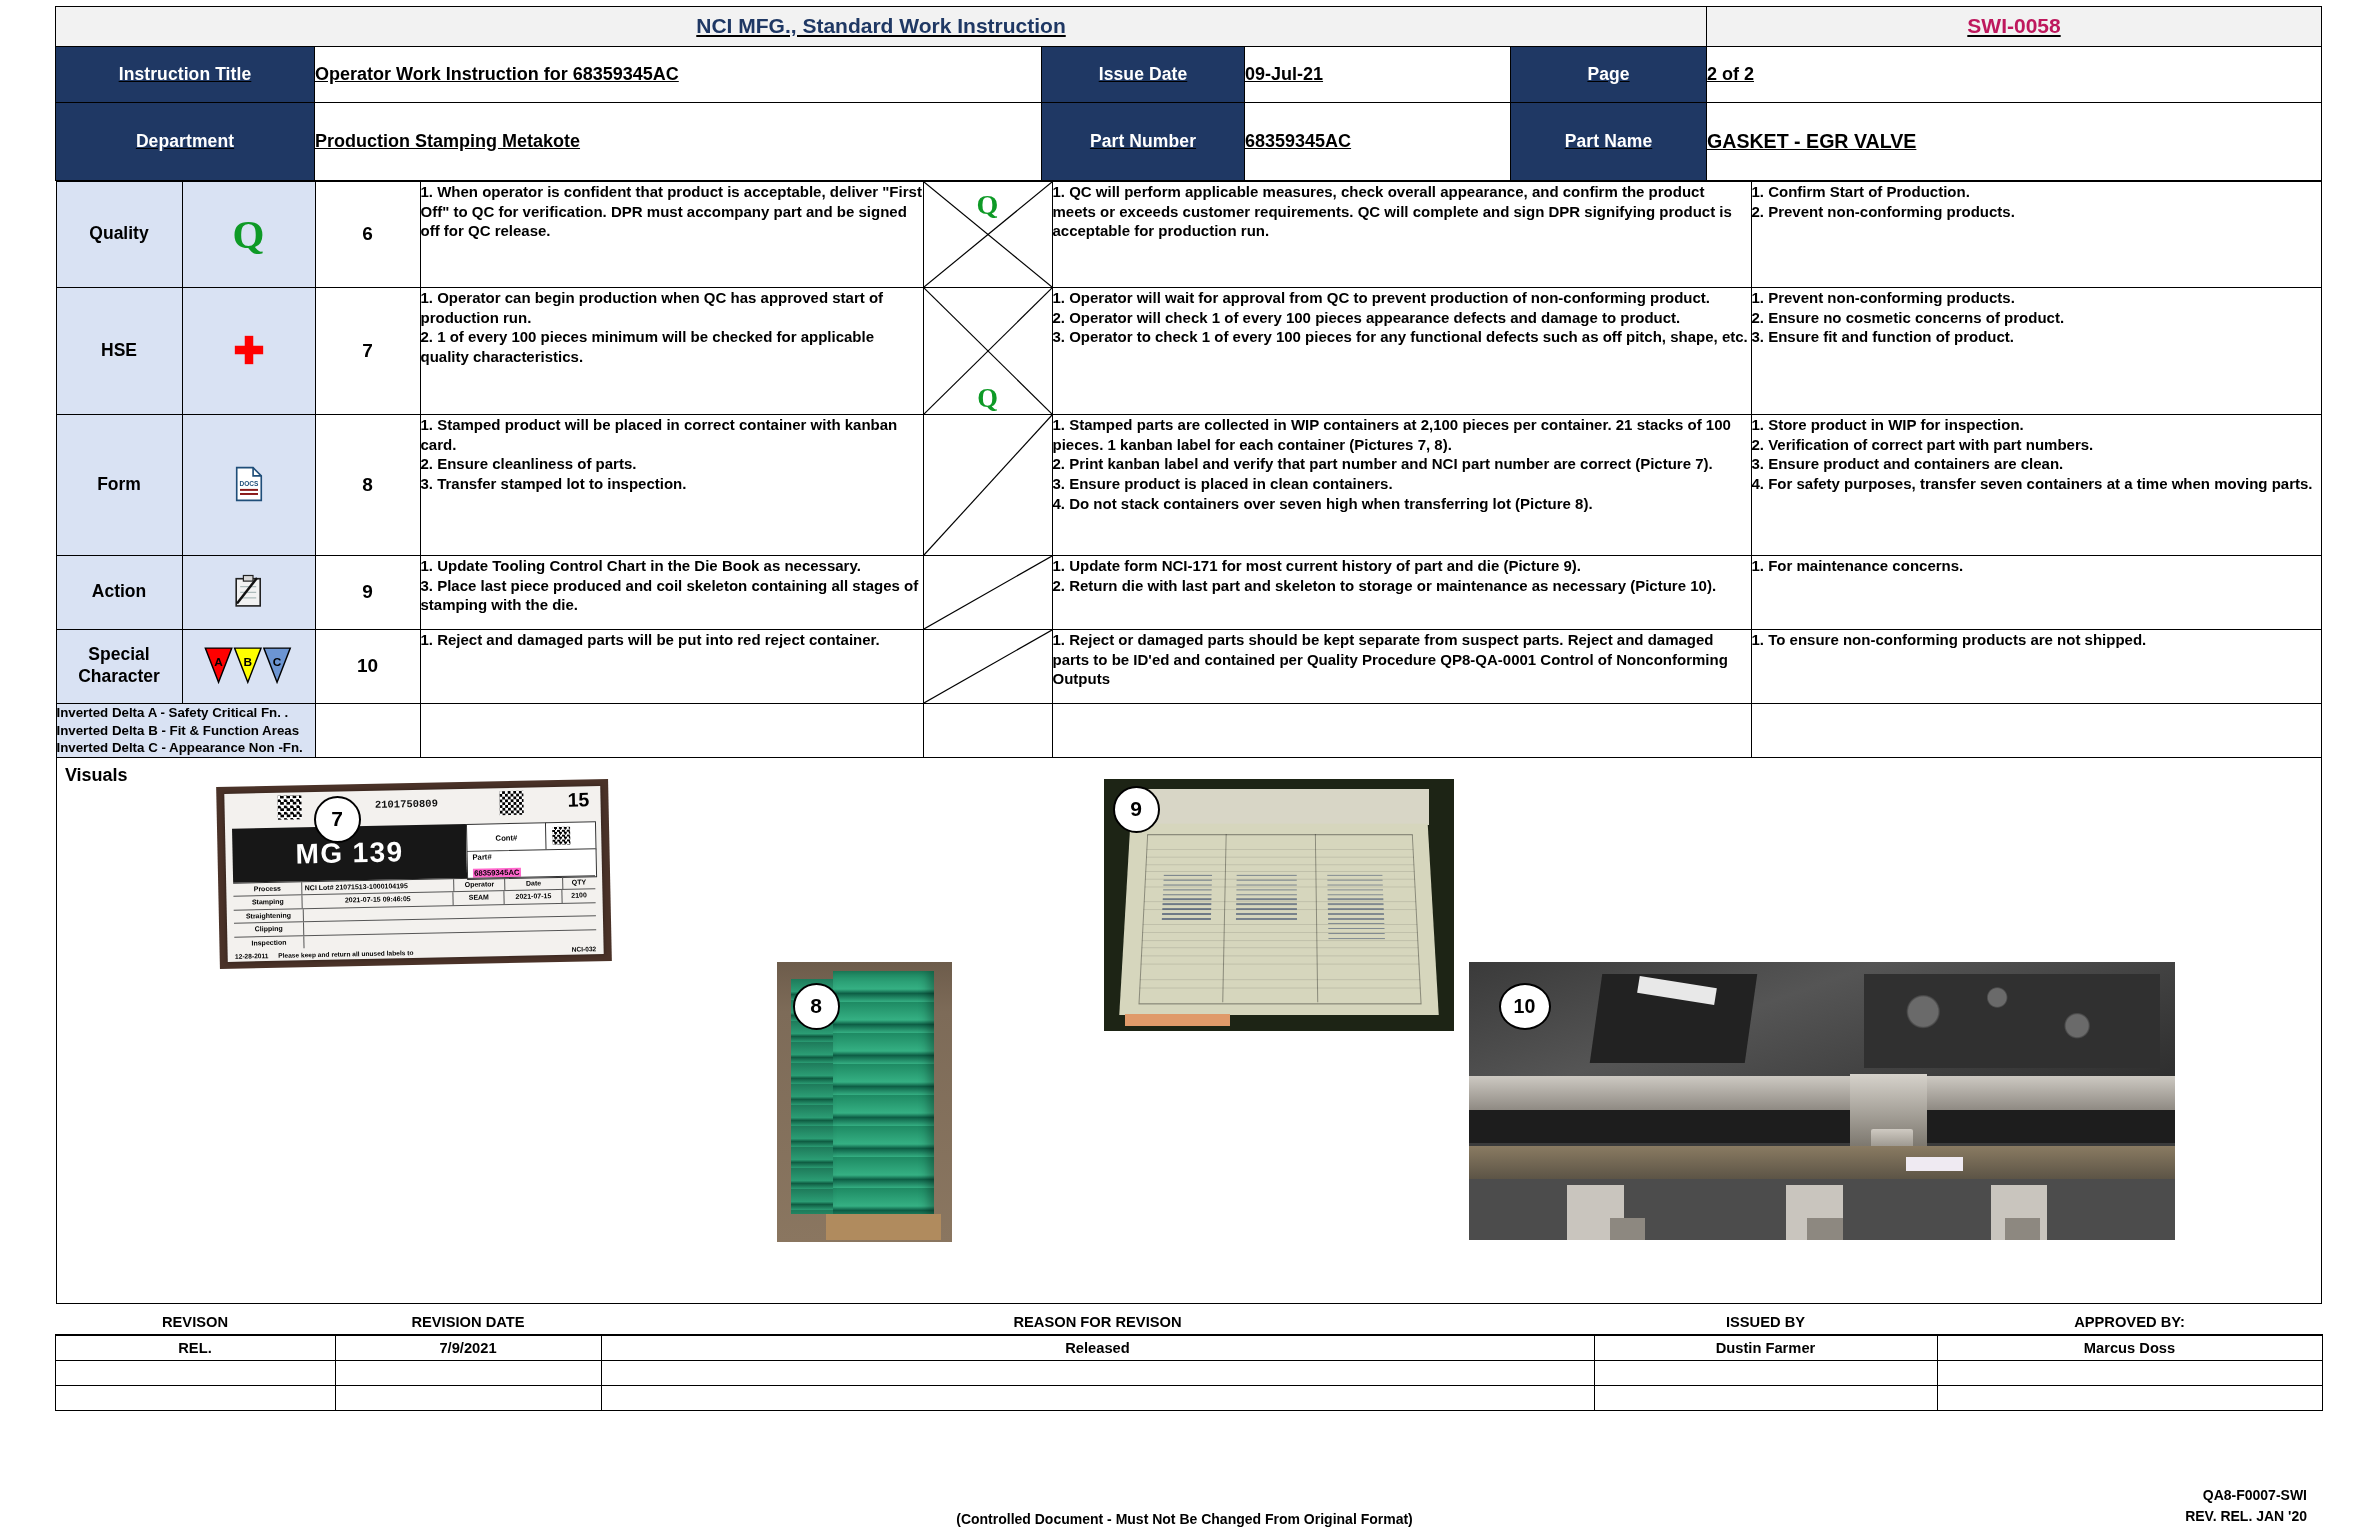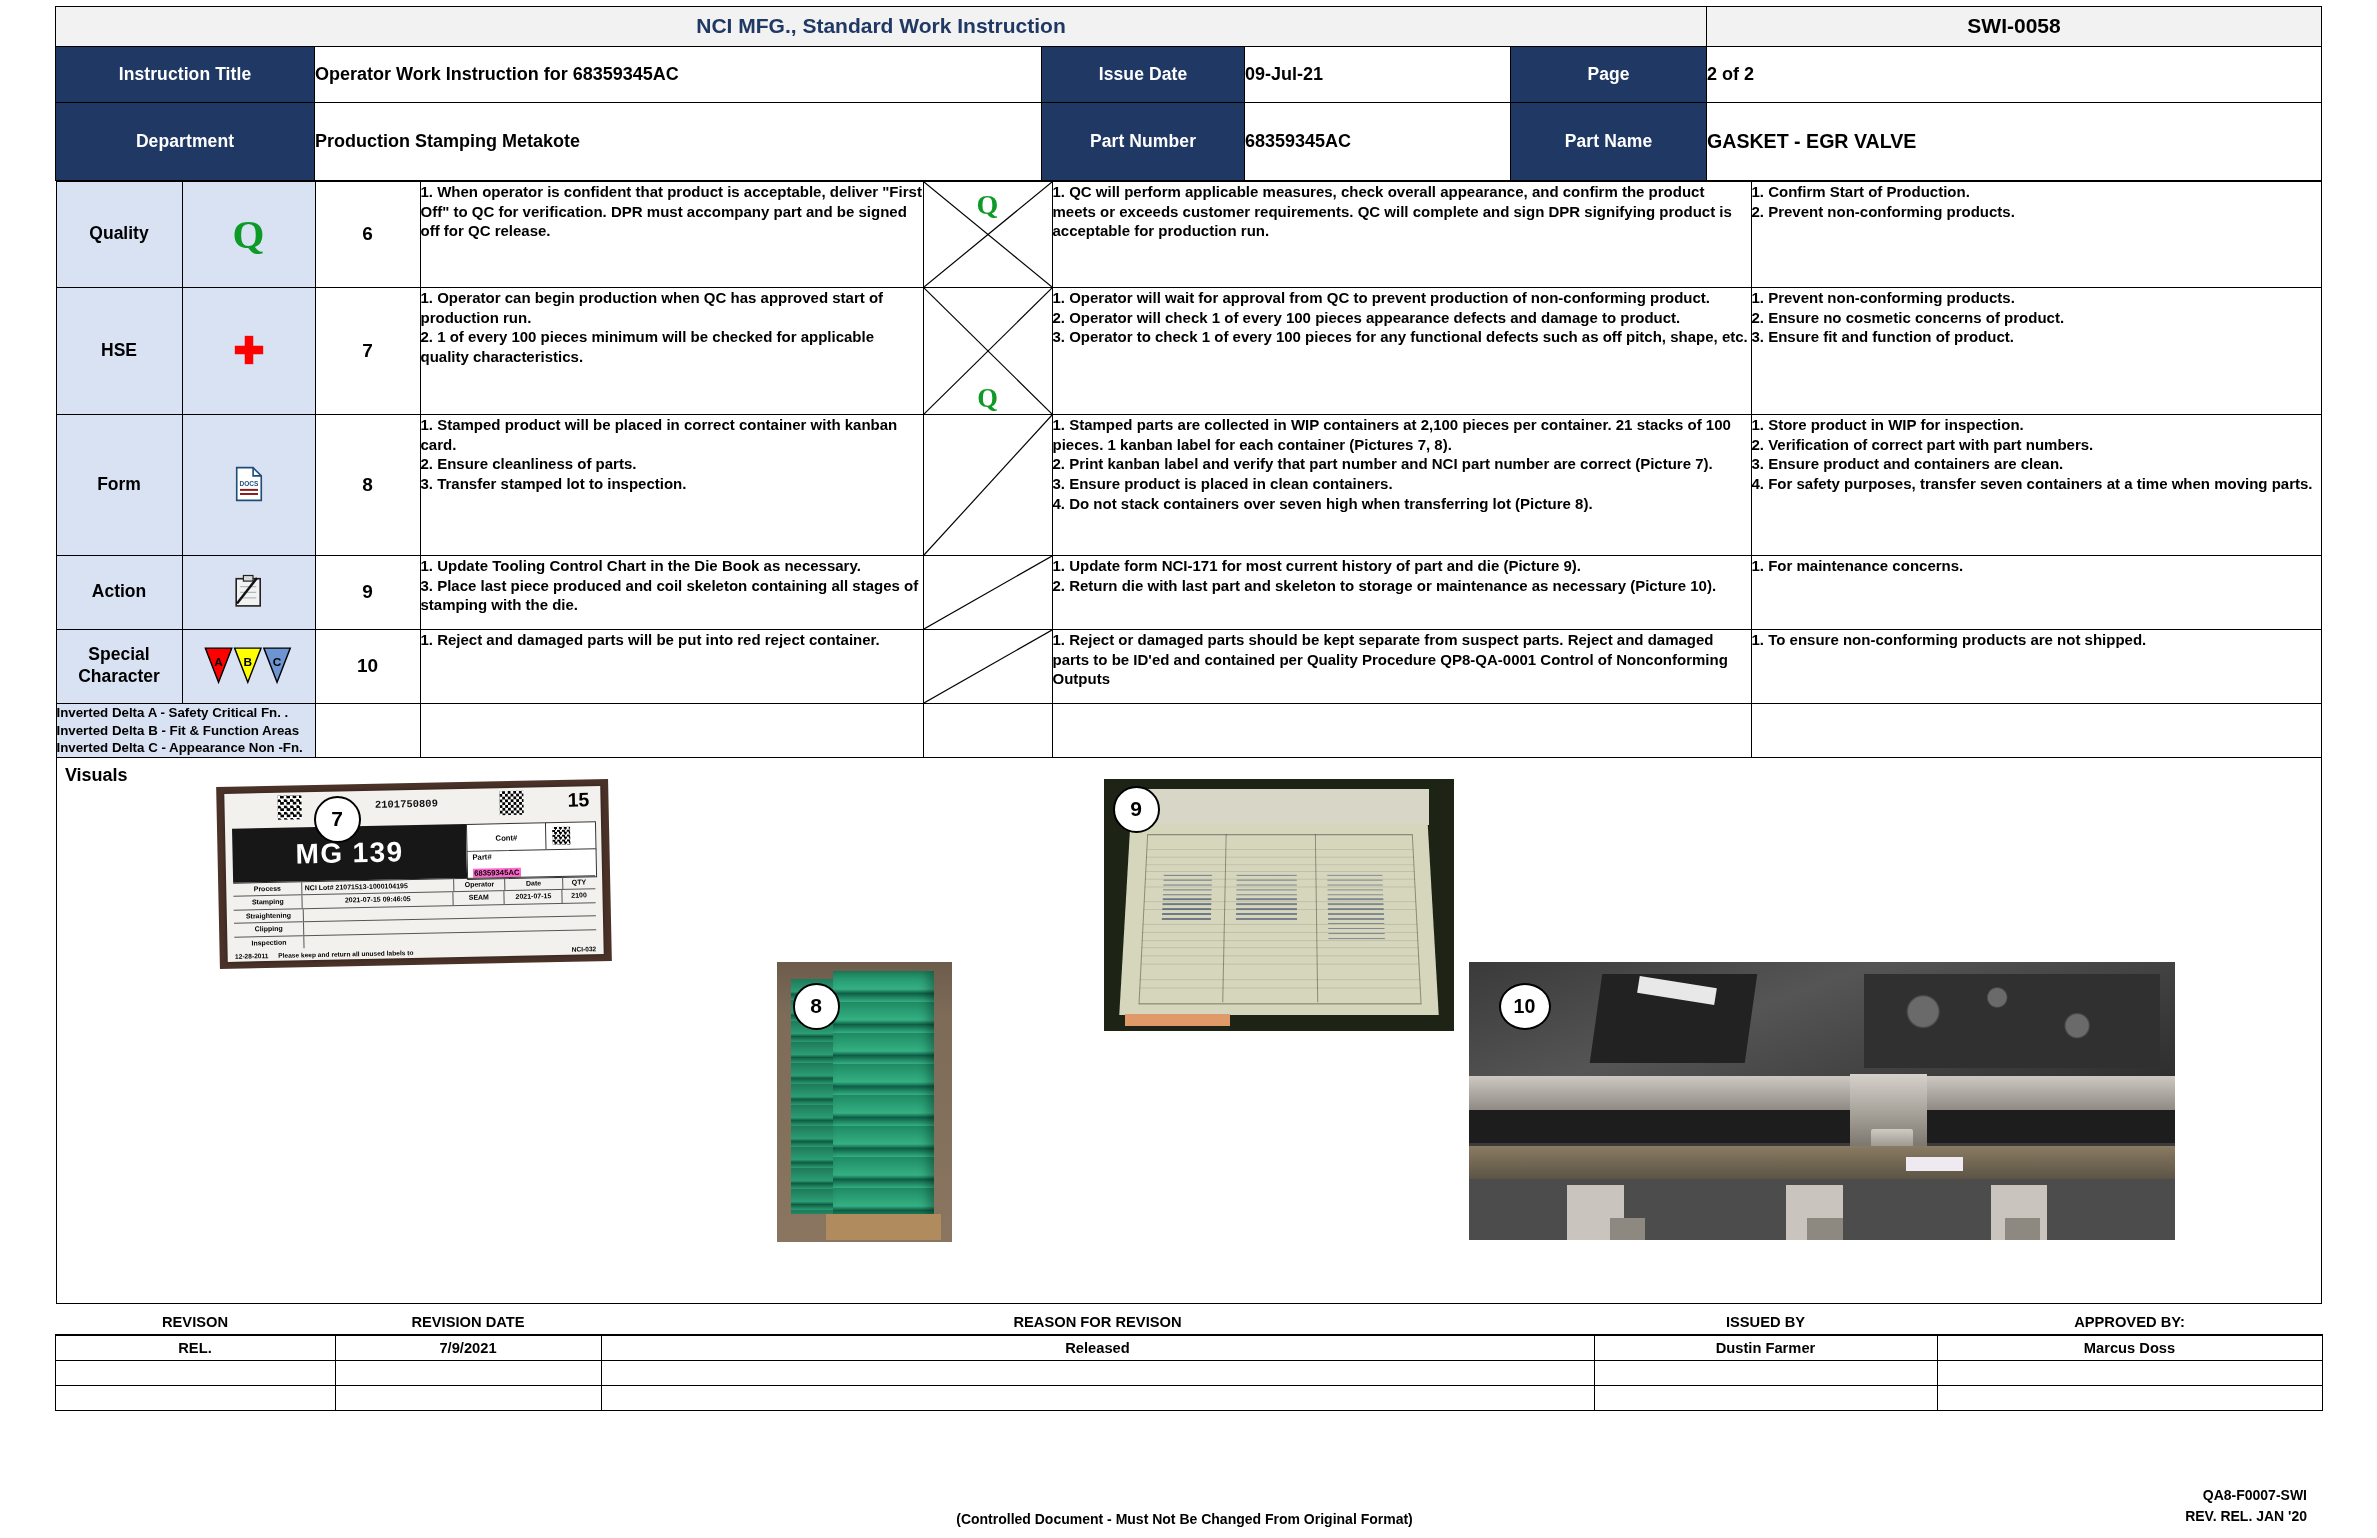--- a/index.html
+++ b/index.html
@@ -49,21 +49,21 @@
     background: #F2F2F2;
     color: #1F3864;
     font-weight: bold;
     font-size: 21px;
     text-align: center;
     border: 1.4px solid #000000;
     line-height: 36px;
   }
   .swi-cell {
     background: #F2F2F2;
-    color: #000000;
+    color: #be185d;
     font-weight: bold;
     font-size: 21px;
     text-align: center;
   }
 
   .hdr-label { height: 55px; }
   .hdr-value {
     background: #ffffff;
     font-weight: bold;
     font-size: 18px;
@@ -231,21 +231,21 @@
     bottom: 0;
     text-align: right;
     line-height: 1.5;
   }
 </style>
 </head>
 <body>
 
 <div class="page">
 
-  <table class="doc-table" style="margin-top:5.6px;">
+  <table class="doc-table" style="margin-top:5.6px;text-decoration:underline;">
     <colgroup>
       <col style="width:259px">
       <col style="width:727px">
       <col style="width:203px">
       <col style="width:266px">
       <col style="width:196px">
       <col style="width:615px">
     </colgroup>
     <tbody>
         <tr>

